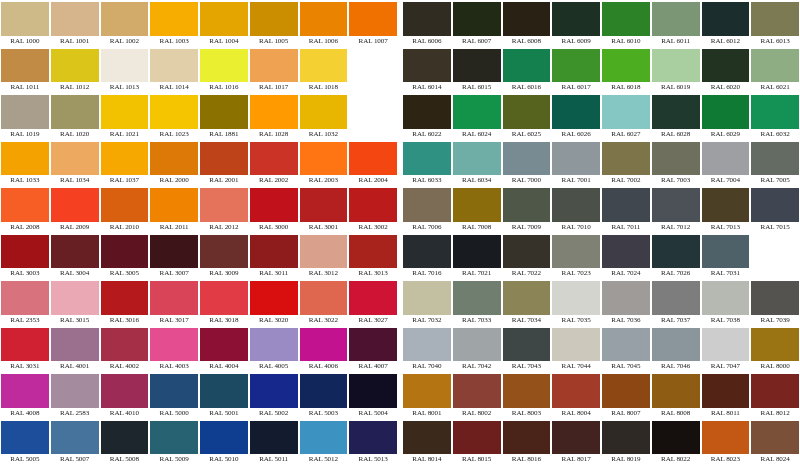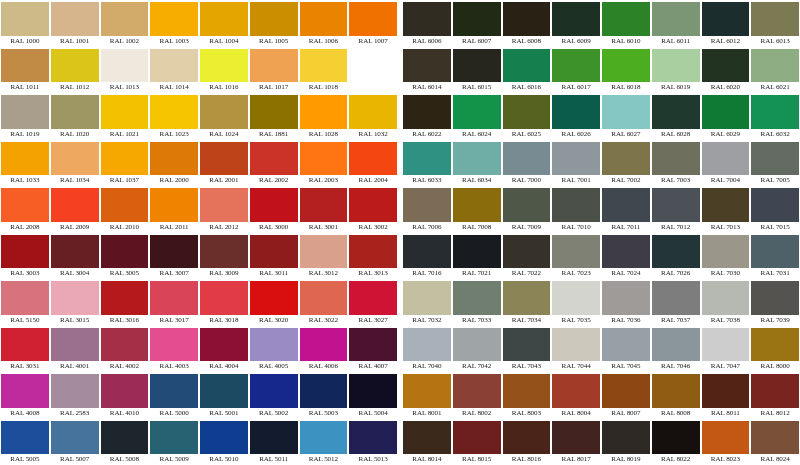--- a/index.html
+++ b/index.html
@@ -130,24 +130,20 @@
           <div class="label">RAL 1020</div>
         </div>
         <div class="cell" title="RAL 1021 #f2c200">
           <div class="swatch" style="background: rgb(242, 194, 0);"></div>
           <div class="label">RAL 1021</div>
         </div>
         <div class="cell" title="RAL 1023 #f5c500">
           <div class="swatch" style="background: rgb(245, 197, 0);"></div>
           <div class="label">RAL 1023</div>
         </div>
-        <div class="cell" title="RAL 1024 #b19340">
-          <div class="swatch" style="background: rgb(177, 147, 64);"></div>
-          <div class="label">RAL 1024</div>
-        </div>
         <div class="cell" title="RAL 1027 #8a7100">
           <div class="swatch" style="background: rgb(138, 113, 0);"></div>
           <div class="label">RAL 1881</div>
         </div>
         <div class="cell" title="RAL 1028 #ff9b00">
           <div class="swatch" style="background: rgb(255, 155, 0);"></div>
           <div class="label">RAL 1028</div>
         </div>
         <div class="cell" title="RAL 1032 #e8b500">
           <div class="swatch" style="background: rgb(232, 181, 0);"></div>
@@ -252,21 +248,21 @@
           <div class="label">RAL 3012</div>
         </div>
         <div class="cell" title="RAL 3013 #a8231c">
           <div class="swatch" style="background: rgb(168, 35, 28);"></div>
           <div class="label">RAL 3013</div>
         </div>
       </div>
       <div class="row">
         <div class="cell" title="RAL 3014 #d8737d">
           <div class="swatch" style="background: rgb(216, 115, 125);"></div>
-          <div class="label">RAL 5150</div>
+          <div class="label">RAL 2353</div>
         </div>
         <div class="cell" title="RAL 3015 #e9a8b4">
           <div class="swatch" style="background: rgb(233, 168, 180);"></div>
           <div class="label">RAL 3015</div>
         </div>
         <div class="cell" title="RAL 3016 #b6191b">
           <div class="swatch" style="background: rgb(182, 25, 27);"></div>
           <div class="label">RAL 3016</div>
         </div>
         <div class="cell" title="RAL 3017 #d94459">
@@ -581,24 +577,20 @@
           <div class="swatch" style="background: rgb(126, 129, 116);"></div>
           <div class="label">RAL 7023</div>
         </div>
         <div class="cell" title="RAL 7024 #3e3c46">
           <div class="swatch" style="background: rgb(62, 60, 70);"></div>
           <div class="label">RAL 7024</div>
         </div>
         <div class="cell" title="RAL 7026 #24353a">
           <div class="swatch" style="background: rgb(36, 53, 58);"></div>
           <div class="label">RAL 7026</div>
-        </div>
-        <div class="cell" title="RAL 7030 #9a9689">
-          <div class="swatch" style="background: rgb(154, 150, 137);"></div>
-          <div class="label">RAL 7030</div>
         </div>
         <div class="cell" title="RAL 7031 #4e6068">
           <div class="swatch" style="background: rgb(78, 96, 104);"></div>
           <div class="label">RAL 7031</div>
         </div>
       </div>
       <div class="row">
         <div class="cell" title="RAL 7032 #c3c0a2">
           <div class="swatch" style="background: rgb(195, 192, 162);"></div>
           <div class="label">RAL 7032</div>

